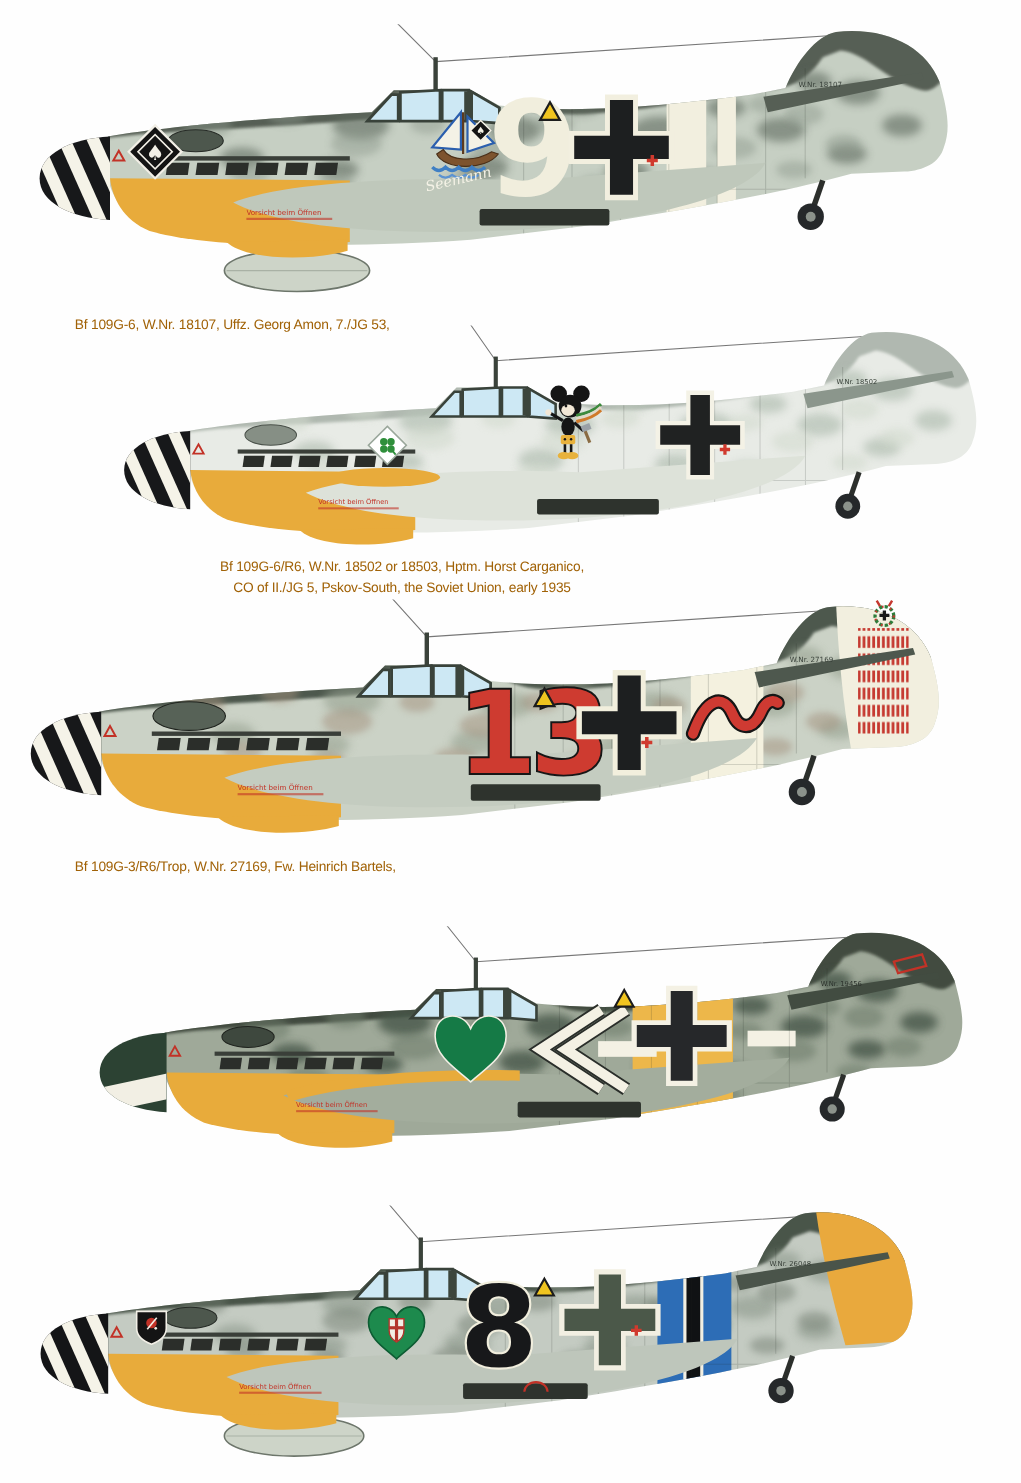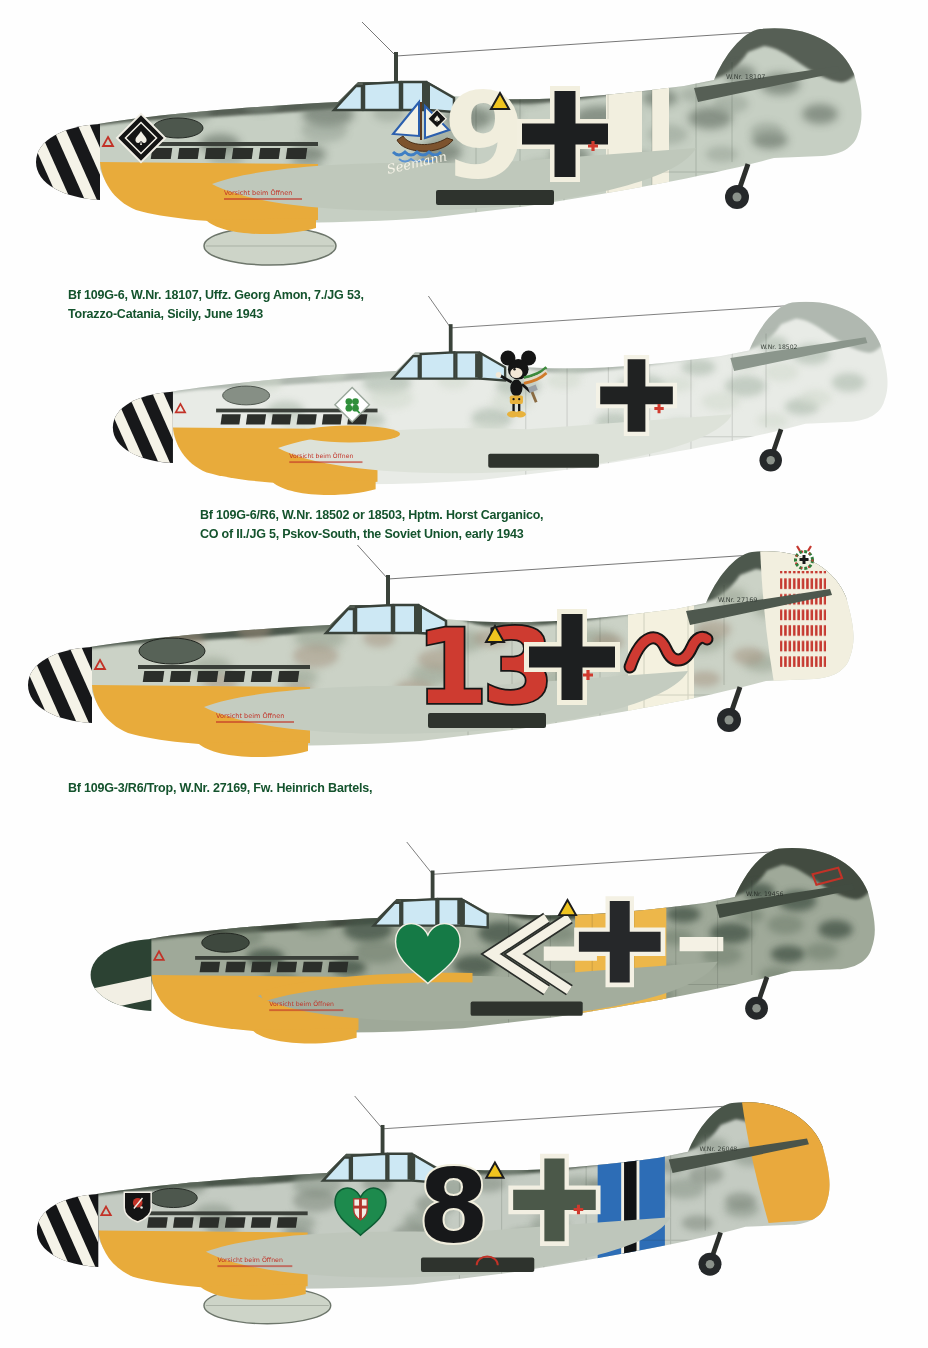--- a/index.html
+++ b/index.html
@@ -1,20 +1,20 @@
 <!DOCTYPE html>
 <html><head>
 <meta charset="utf-8">
 <style>
   html,body{margin:0;padding:0;background:#ffffff;}
   #page{position:relative;width:928px;height:1348px;background:#fefefe;overflow:hidden;
         font-family:"Liberation Sans",sans-serif;}
   .plane{position:absolute;z-index:1;}
-  .caption{position:absolute;z-index:5;font-size:12.5px;font-weight:700;color:#14532d;
-           letter-spacing:-0.2px;line-height:1.5;white-space:nowrap;}
+  .caption{position:absolute;z-index:5;font-size:12.5px;font-weight:400;color:#a16207;
+           letter-spacing:-0.2px;line-height:1.5;white-space:nowrap;text-align:center;}
   svg text{font-family:"DejaVu Sans",sans-serif;}
   .script-text{font-family:"DejaVu Serif",serif;font-style:italic;}
 </style>
 </head>
 <body>
 
 <div id="page">
 
 <svg width="0" height="0" style="position:absolute" aria-hidden="true">
 <defs>
@@ -403,25 +403,24 @@
   <use href="#p-tri" transform="translate(505,78)"></use>
   <use href="#p-redtri" transform="translate(100,120)"></use>
   <path d="M486,176 a11,9 0 0 1 22,0" fill="none" stroke="#c23227" stroke-width="2"></path>
   <text x="718" y="57" font-size="6.5" fill="#39413a">W.Nr. 26048</text>
   <text x="216" y="173" font-size="6.5" fill="#c23227">Vorsicht beim Öffnen</text>
   <rect x="216" y="176" width="78" height="2" fill="#c23227" opacity="0.6"></rect>
 </svg>
 
 <div class="caption" style="left:68px;top:286px">
   <div>Bf 109G-6, W.Nr. 18107, Uffz. Georg Amon, 7./JG 53,</div>
-  <div>Torazzo-Catania, Sicily, June 1943</div>
 </div>
 <div class="caption" style="left:200px;top:506px">
   <div>Bf 109G-6/R6, W.Nr. 18502 or 18503, Hptm. Horst Carganico,</div>
-  <div>CO of II./JG 5, Pskov-South, the Soviet Union, early 1943</div>
+  <div>CO of II./JG 5, Pskov-South, the Soviet Union, early 1935</div>
 </div>
 <div class="caption" style="left:68px;top:779px">
   <div>Bf 109G-3/R6/Trop, W.Nr. 27169, Fw. Heinrich Bartels,</div>
 </div>
 <div class="caption" style="left:200px;top:1041px">
 </div>
 
 </div>
 
 </body></html>

